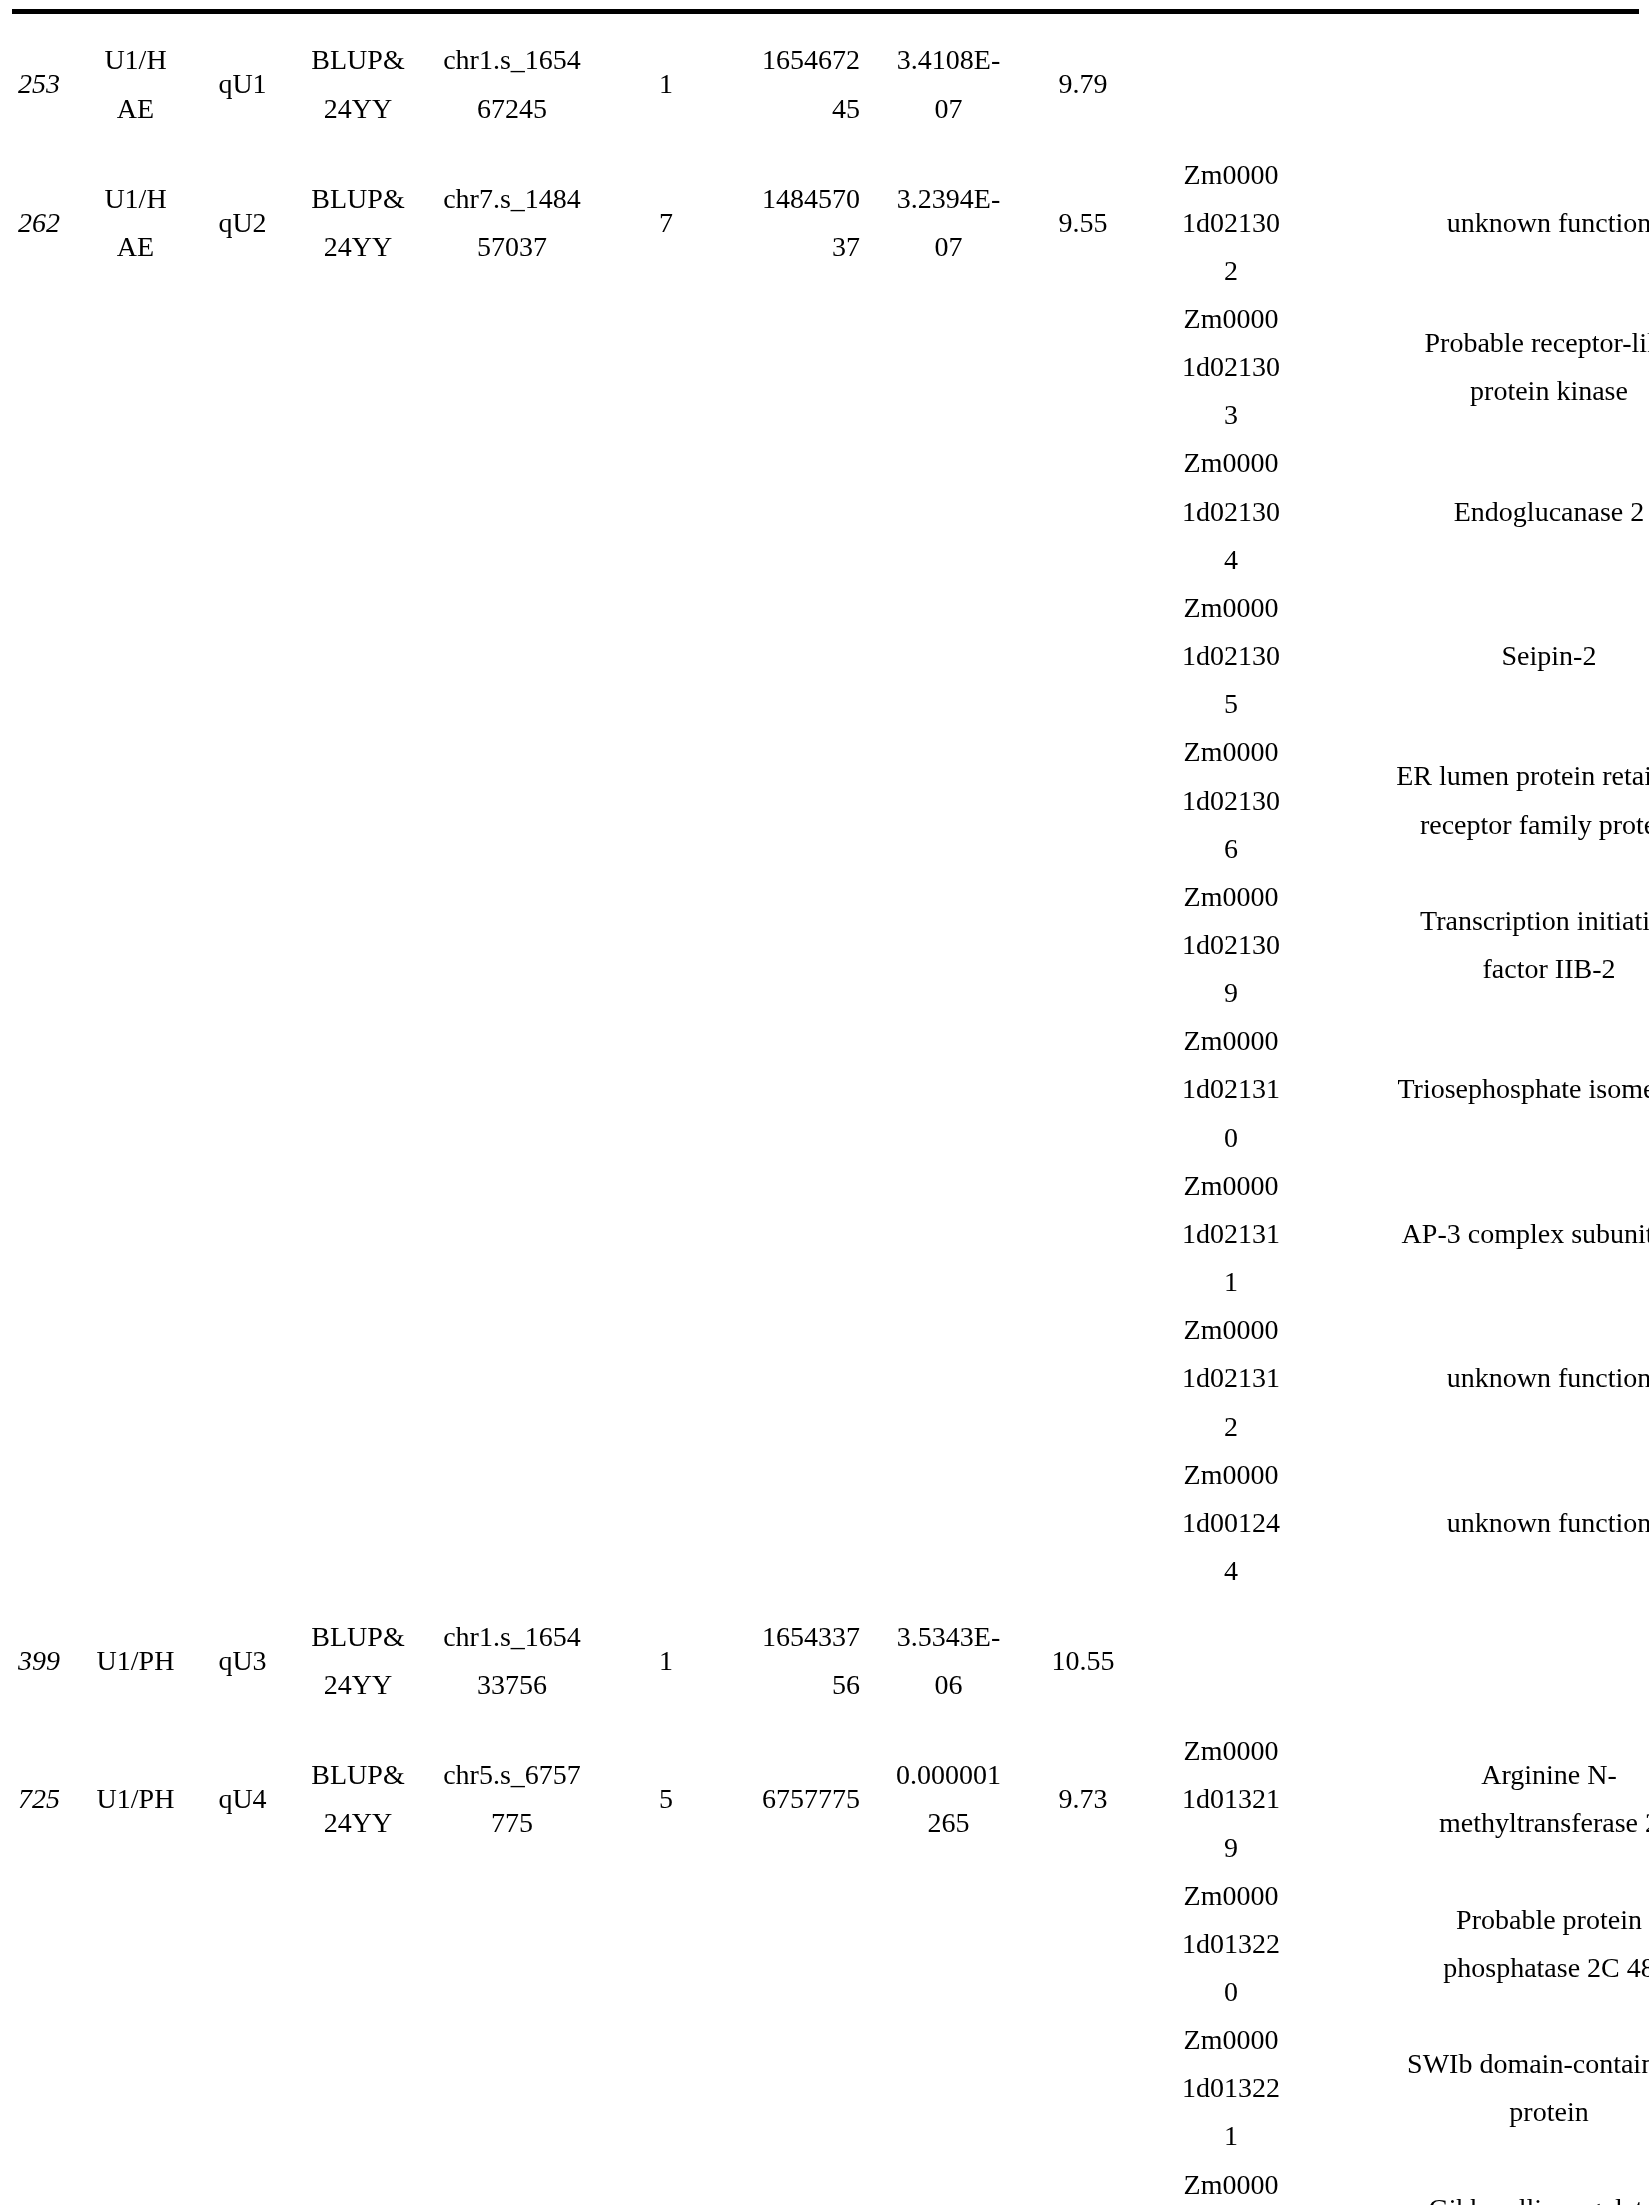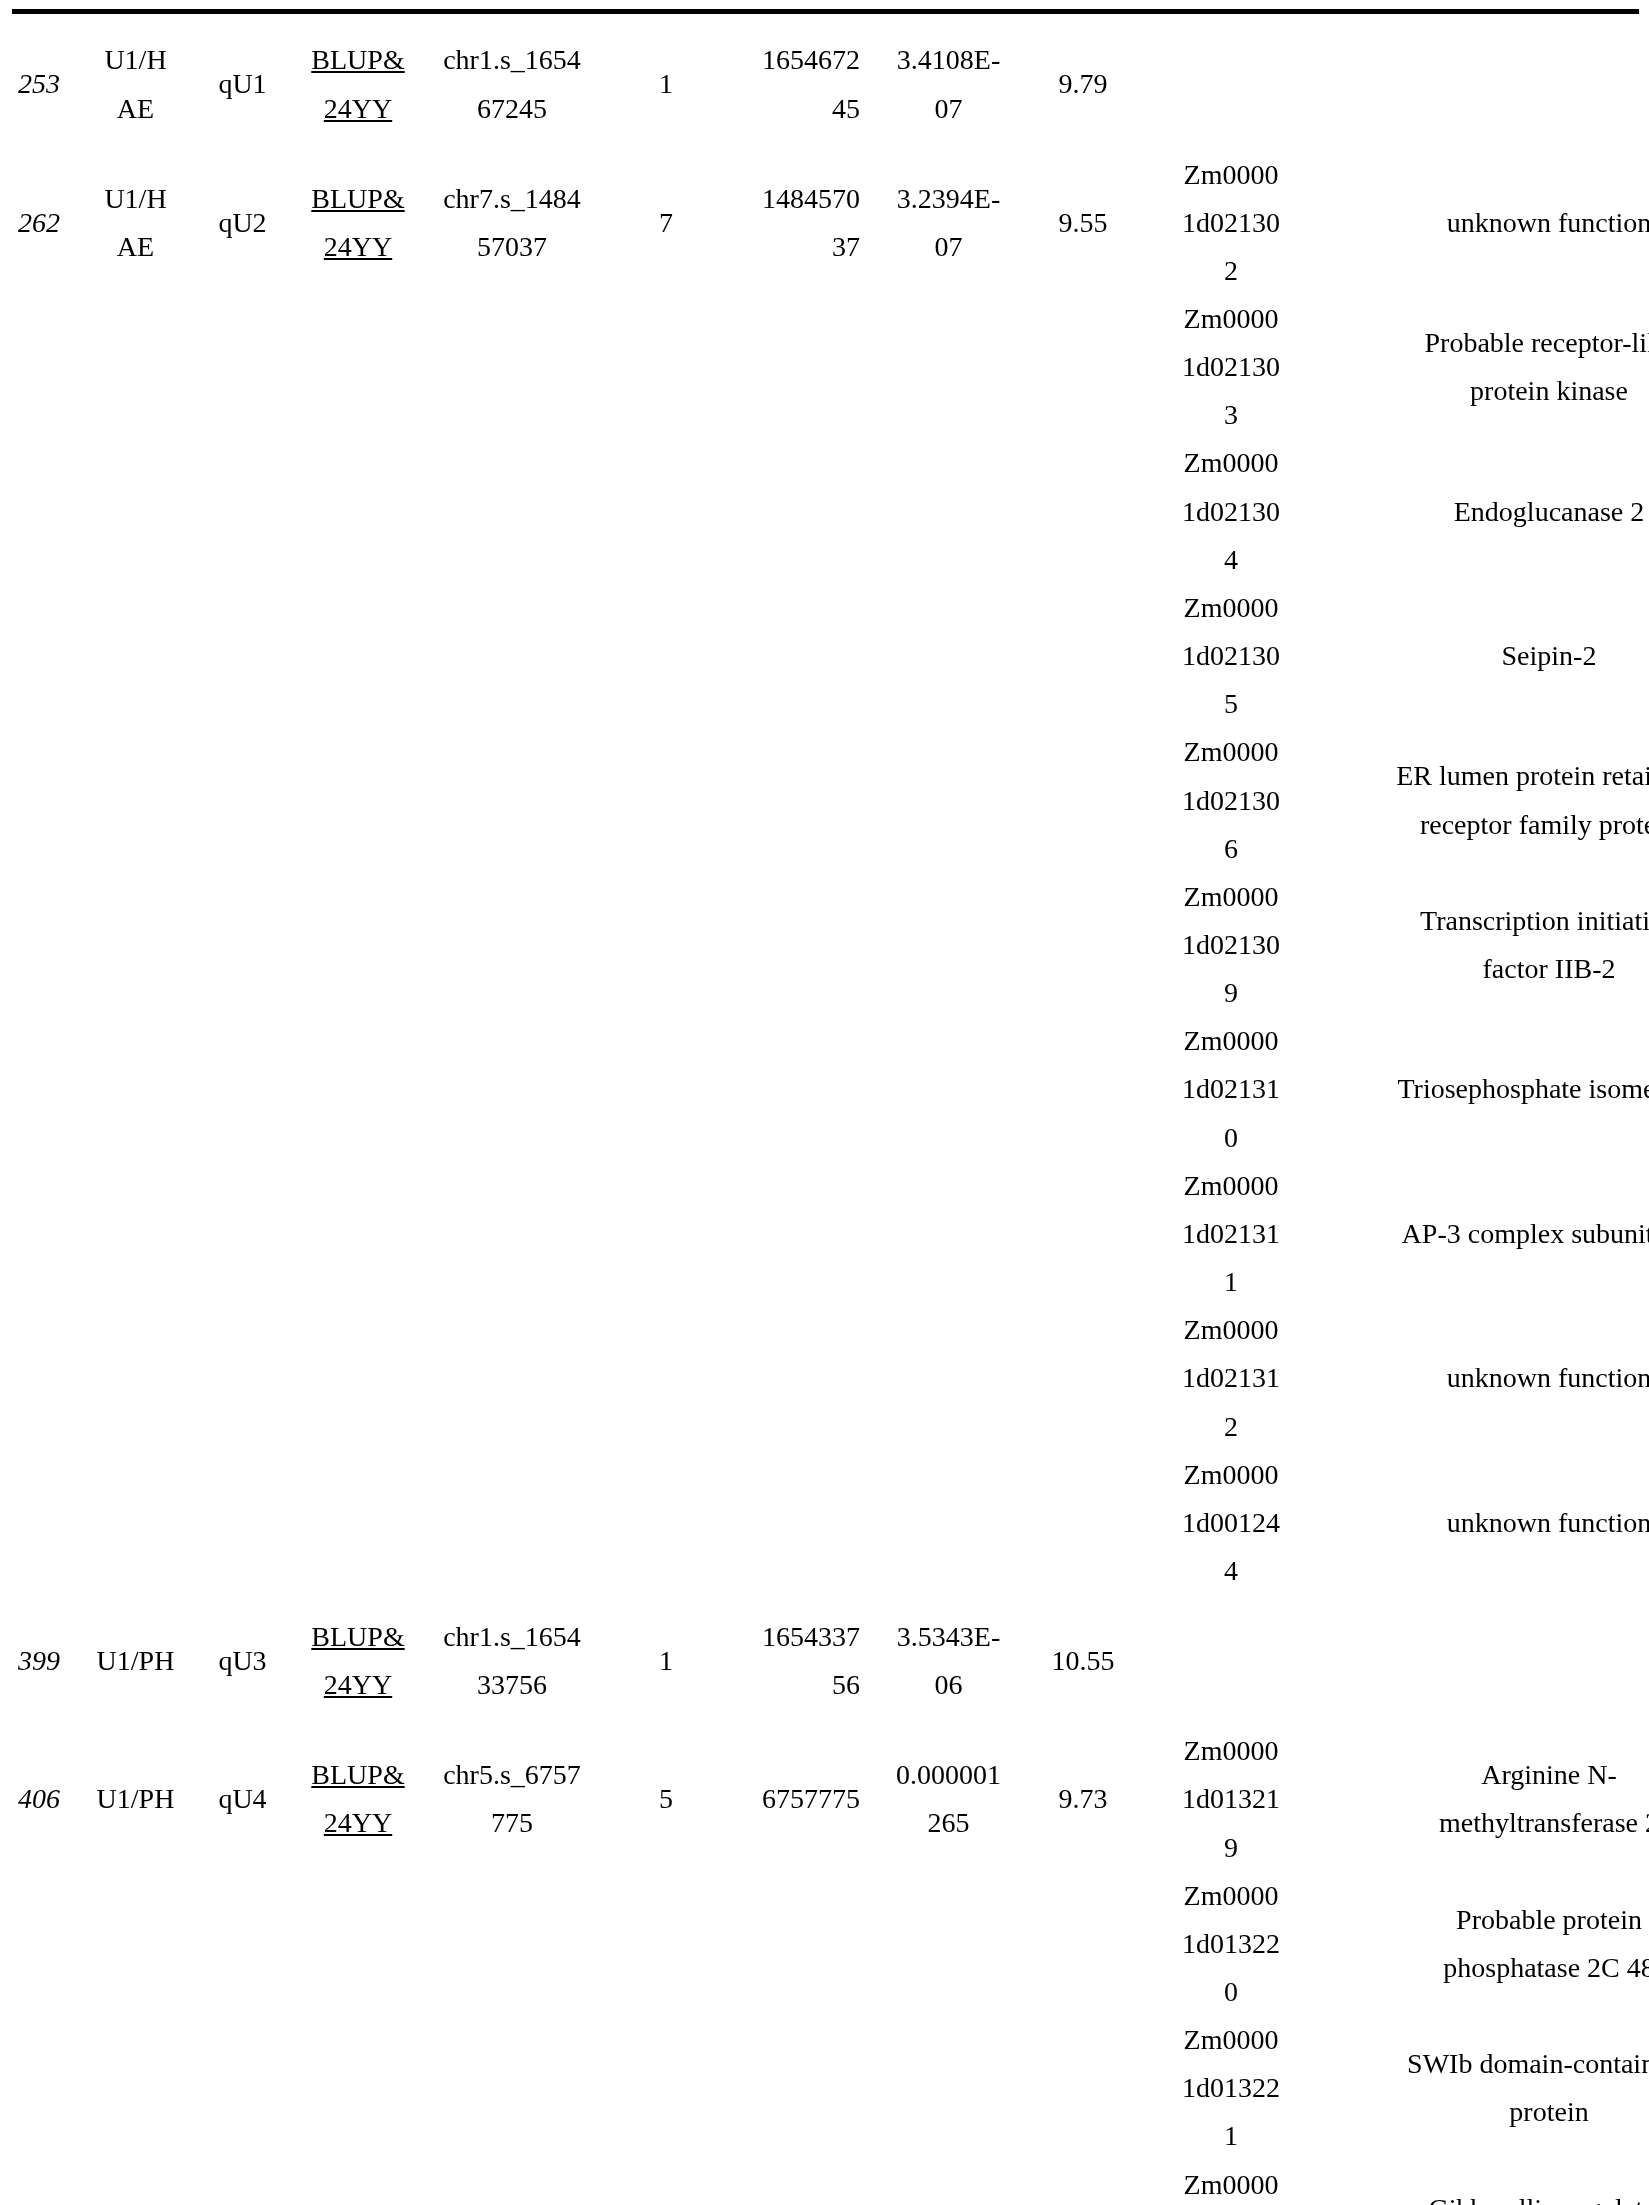--- a/index.html
+++ b/index.html
@@ -71,21 +71,21 @@
   .sumrow td { height: 132px; }
 
   
   .generow td { height: 130px; }
   .generow td.func { line-height: 1.72; }
 
   
   .w-no    { display: block; width: 62px; margin: 0 auto; font-style: italic; }
   .w-trait { display: block; width: 79px; margin: 0 auto; }
   .w-qtl   { display: block; width: 49px; margin: 0 auto; }
-  .w-env   { display: block; width: 101px; margin: 15px auto; text-decoration: underline; }
+  .w-env   { display: block; width: 101px; margin: 15px auto; }
   .w-marker{ display: block; width: 146px; margin: 0 auto; }
   .w-pos   { display: block; width: 110px; margin: 0 auto; text-align: right; }
   .w-pval  { display: block; width: 110px; margin: 0 auto; }
   .w-gene  { display: block; width: 106px; margin: 0 auto; }
   .w-func  { display: block; width: 309px; margin: 0 auto; }
   .w-func-wide { display: block; width: 397px; margin: 0 auto; }
 </style>
 </head>
 <body>
 
@@ -282,21 +282,21 @@
         <td class="ital">
             <span class="w-gene"></span>
           </td>
         <td class="func">
             <span class="w-func"></span>
           </td>
       </tr>
 
       <tr class="sumrow">
         <td>
-            <span class="w-no">406</span>
+            <span class="w-no">725</span>
           </td>
         <td>
             <span class="w-trait">U1/PH</span>
           </td>
         <td class="ital">
             <span class="w-qtl">qU4</span>
           </td>
         <td>
             <span class="w-env">BLUP&amp;24YY</span>
           </td>

